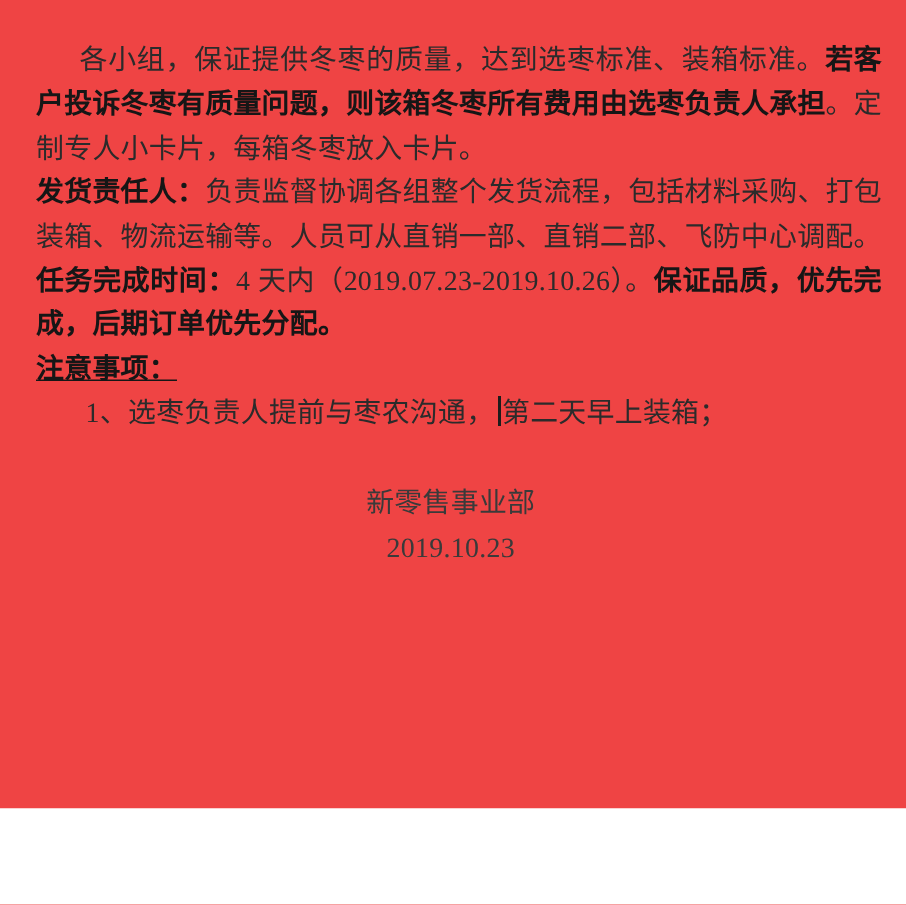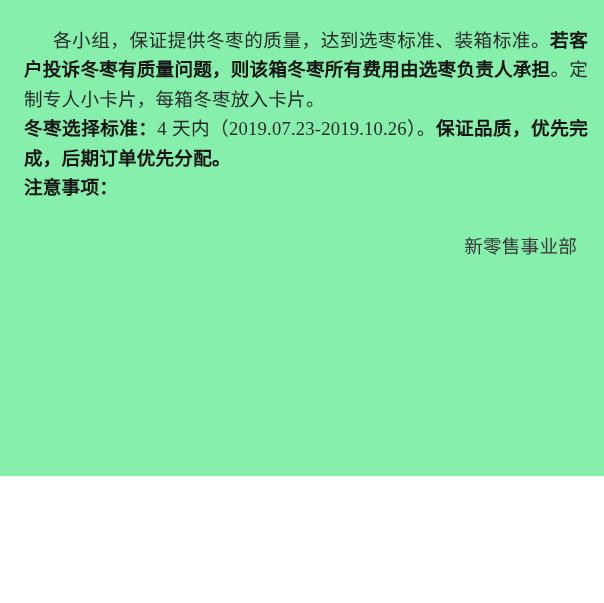--- a/index.html
+++ b/index.html
@@ -3,23 +3,23 @@
 <meta charset="utf-8">
 <style>
   html, body {
     margin: 0;
     padding: 0;
     background: #ffffff;
   }
   .page {
     position: relative;
     width: 604px;
-    height: 476px;
+    height: 539px;
     box-sizing: border-box;
-    background: #86efac;
+    background: #ef4444;
     overflow: hidden;
     padding: 26px 16px 0 24px;
     font-family: "Liberation Serif", "DejaVu Serif", serif;
     font-size: 18.6px;
     line-height: 29.4px;
     color: #2b2b2b;
     letter-spacing: 0.2px;
   }
   p.para {
     margin: 0;
@@ -32,54 +32,58 @@
     text-indent: 33px;
   }
   .bold, .label {
     font-weight: bold;
     color: #161616;
   }
   .notes-title {
     margin-top: 29px;
     font-weight: bold;
     color: #161616;
+    text-decoration: underline;
   }
   .caret {
     display: inline-block;
     width: 0;
     height: 20px;
     border-left: 2px solid #1c1c1c;
     vertical-align: -3px;
     margin: 0 1px 0 2px;
   }
   .signature {
     margin-top: 30px;
-    text-align: right;
+    text-align: center;
     padding-right: 11px;
     color: #3a3a3a;
   }
   .signature p {
     margin: 0;
     line-height: 30px;
   }
 </style>
 </head>
 <body>
 
 <div class="page">
 
   <p class="para indent-first"><span>各小组，保证提供冬枣的质量，达到选枣标准、装箱标准。</span><span class="bold">若客户投诉冬枣有质量问题，则该箱冬枣所有费用由选枣负责人承担</span><span>。定制专人小卡片，每箱冬枣放入卡片。</span></p>
 
 
 
+  <p class="para"><span class="label">发货责任人：</span><span>负责监督协调各组整个发货流程，包括材料采购、打包装箱、物流运输等。人员可从直销一部、直销二部、飞防中心调配。</span></p>
 
 
-  <p class="para"><span class="label">冬枣选择标准：</span><span>4 天内（2019.07.23-2019.10.26）。</span><span class="bold">保证品质，优先完成，后期订单优先分配。</span></p>
+  <p class="para"><span class="label">任务完成时间：</span><span>4 天内（2019.07.23-2019.10.26）。</span><span class="bold">保证品质，优先完成，后期订单优先分配。</span></p>
 
   <p class="para notes-title">注意事项：</p>
 
+  <p class="para indent-item"><span>1、选枣负责人提前与枣农沟通，</span><span class="caret"></span><span>第二天早上装箱；</span></p>
 
 
   <div class="signature">
     <p>新零售事业部</p>
+    <p>2019.10.23</p>
   </div>
 
 </div>
 
 </body></html>

